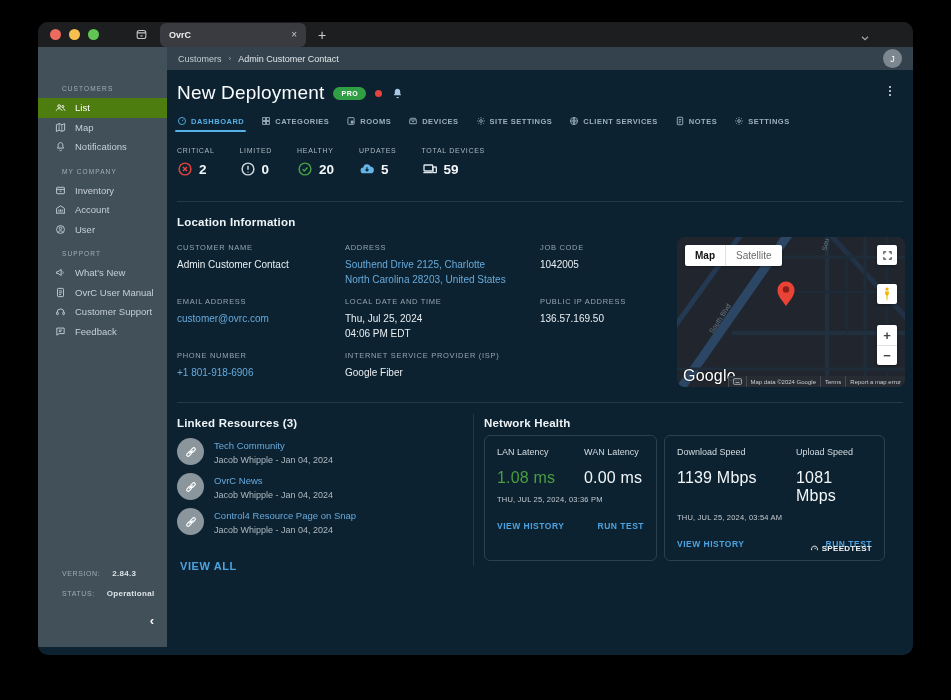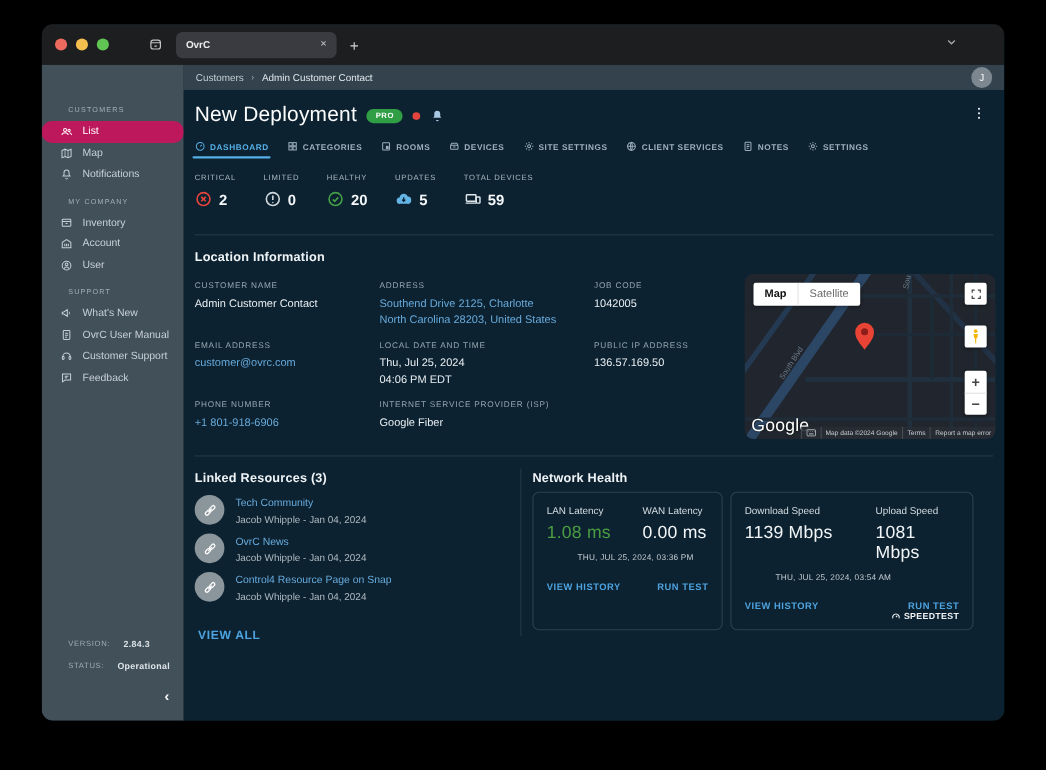--- a/index.html
+++ b/index.html
@@ -5,39 +5,39 @@
   * { margin:0; padding:0; box-sizing:border-box; }
   html,body { width:951px; height:700px; background:#000; overflow:hidden;
     font-family:"Liberation Sans", sans-serif; }
   svg { display:block; }
 
   .window { position:absolute; left:38px; top:22px; width:875px; height:633px;
     border-radius:10px; overflow:hidden; background:#0d2230;
     box-shadow:0 12px 40px rgba(0,0,0,.8); }
 
   
-  .chrome { height:37px; background:#1d1e20; display:flex; align-items:center; position:relative; }
+  .chrome { height:25px; background:#1d1e20; display:flex; align-items:center; position:relative; }
   .lights { display:flex; gap:8px; margin-left:12px; }
   .light { width:11px; height:11px; border-radius:50%; }
   .l-red{background:#ec6a5e;} .l-yellow{background:#f4bf4f;} .l-green{background:#61c554;}
   .tabpanel { margin-left:36px; color:#c3c4c6; }
   .btab { margin-left:12px; width:146px; height:24px; background:#3a3b40; border-radius:6px;
     display:flex; align-items:center; padding:0 9px; color:#ececec; font-size:9px; font-weight:bold; }
   .btab .x { margin-left:auto; color:#c9c9c9; font-size:10px; font-weight:normal; }
   .newtab { margin-left:12px; color:#cfcfcf; font-size:14px; }
   .chrome-chevron { position:absolute; right:42px; top:10px; color:#a8a8a8; }
 
   
   .app { display:flex; height:600px; }
   .sidebar { width:129px; background:#42505a; position:relative; flex-shrink:0; padding-top:38px; }
   .side-header { font-size:6.5px; letter-spacing:1.1px; color:#a0aeb6; padding-left:24px; margin-bottom:6px; }
   .side-section { margin-bottom:11px; }
   .side-item { height:19.5px; display:flex; align-items:center; padding-left:17px; gap:9px;
     color:#c6d0d7; font-size:9.5px; }
-  .side-item.active { background:#be185d; color:#ffffff;border-radius:9px; }
+  .side-item.active { background:#4d7c0f; color:#ffffff; }
   .sicon { width:11px; height:11px; flex-shrink:0; }
   .side-version, .side-status { position:absolute; left:24px; font-size:7px; letter-spacing:.6px;
     color:#9fabb2; display:flex; align-items:center; gap:12px; }
   .side-version { top:522px; }
   .side-status { top:541px; }
   .side-version b, .side-status b { color:#dde3e7; font-size:8px; letter-spacing:.3px; }
   .ok-ic { width:10px; height:10px; color:#4caf50; }
   .collapse { position:absolute; right:13px; top:566px; color:#fff; font-size:13px; font-weight:bold; }
 
   .main { flex:1; display:flex; flex-direction:column; min-width:0; }
@@ -136,23 +136,23 @@
 
   .nh-title { position:absolute; left:317px; top:347px; }
   .card { position:absolute; top:365px; border:1px solid #2b4150; border-radius:6px;
     padding:11px 12px; height:126px; }
   .card1 { left:317px; width:173px; }
   .card2 { left:497px; width:221px; }
   .nh-cols { display:flex; }
   .nh-col1a { width:87px; } .nh-col1b { flex:1; }
   .nh-col2a { width:119px; } .nh-col2b { flex:1; }
   .nh-label { font-size:9px; color:#d3dce1; }
-  .nh-value { font-size:16px; color:#f2f6f8; margin-top:7px; letter-spacing:.2px; }
+  .nh-value { font-size:16px; color:#f2f6f8; margin-top:12px; letter-spacing:.2px; }
   .nh-value.green { color:#4a9e42; }
-  .nh-date { font-size:7.5px; color:#c2cbd1; margin-top:8px; letter-spacing:.2px;margin-left:28px; }
+  .nh-date { font-size:7.5px; color:#c2cbd1; margin-top:8px; letter-spacing:.2px; }
   .nh-links { display:flex; justify-content:space-between; margin-top:17px; }
   .nh-link { font-size:8.5px; font-weight:bold; color:#4da3e0; letter-spacing:.5px; }
   .speedtest { position:absolute; right:12px; bottom:7px; display:flex; align-items:center; gap:3px;
     color:#eef2f4; font-size:8px; font-weight:bold; letter-spacing:.3px; }
   .speedtest svg { width:9px; height:9px; }
 </style>
 </head>
 <body>
 
 <div class="window">

